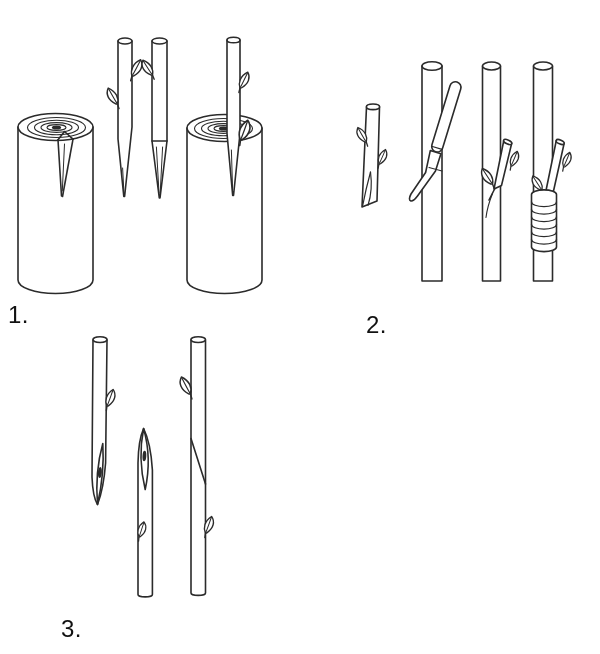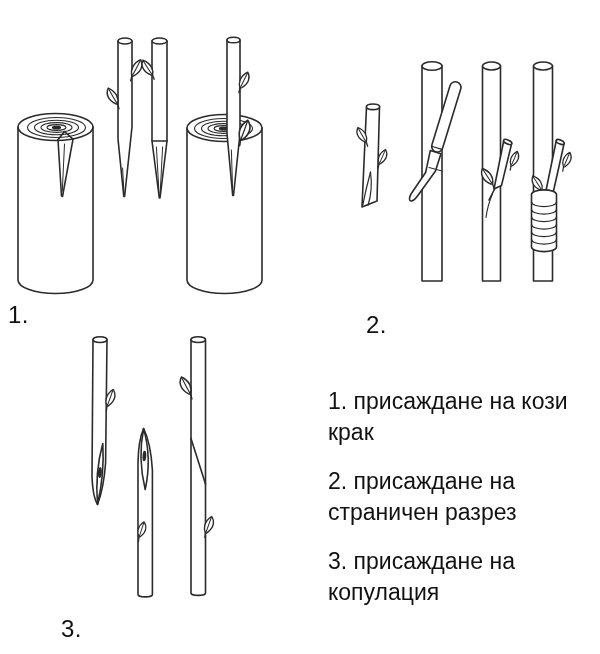--- a/index.html
+++ b/index.html
@@ -169,19 +169,14 @@
         <use href="#bud" transform="translate(190.5,394) scale(-1.15,1.15) rotate(-20)"></use>
         <use href="#bud" transform="translate(205.5,533) rotate(-28) scale(1.05)"></use>
       </g>
     </g>
   </svg>
 
   <div id="label1" class="fig-label" style="color: rgb(17, 17, 17);">1.</div>
   <div id="label2" class="fig-label" style="color: rgb(17, 17, 17);">2.</div>
   <div id="label3" class="fig-label" style="color: rgb(17, 17, 17);">3.</div>
 
-  <div class="legend" style="color: rgb(17, 17, 17);">
-    <p>1. присаждане на кози крак</p>
-    <p>2. присаждане на страничен разрез</p>
-    <p>3. присаждане на копулация</p>
-  </div>
 
 </div>
 
 </body></html>

